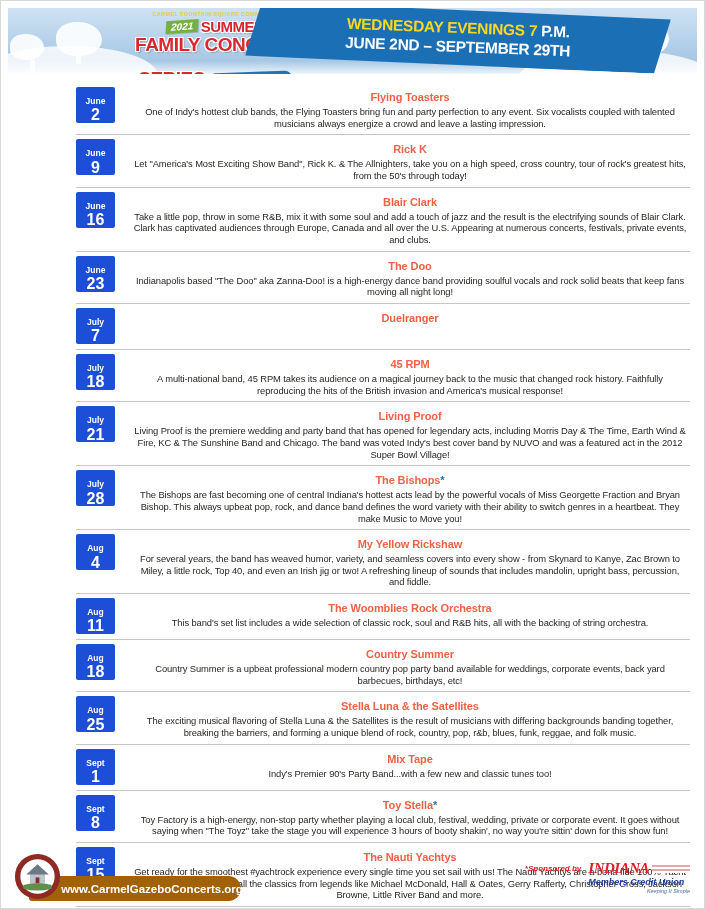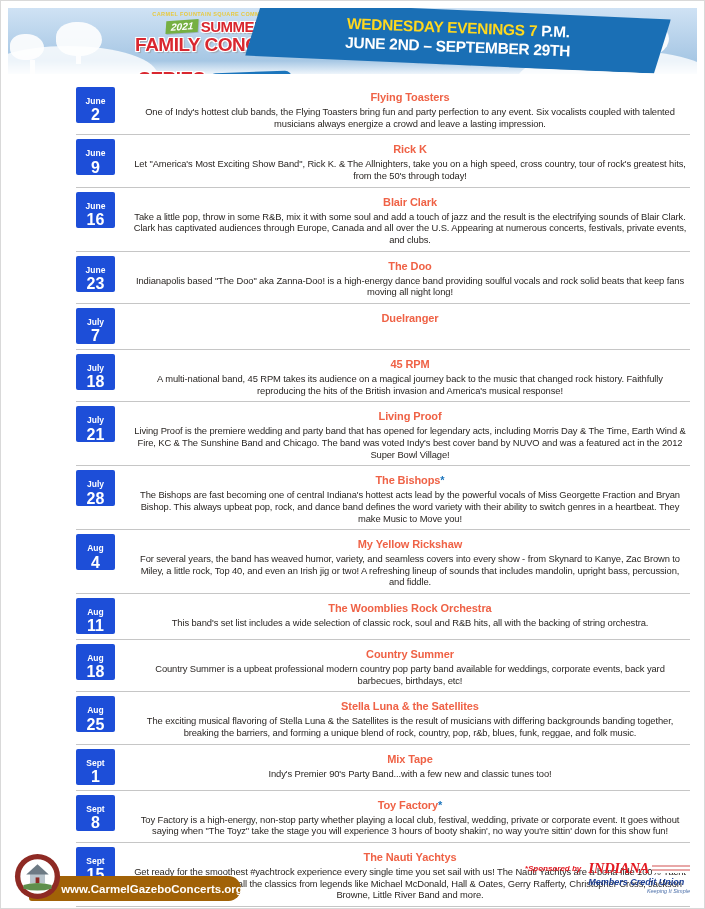--- a/index.html
+++ b/index.html
@@ -273,21 +273,21 @@
     </div>
   </div>
 
   <div class="event-row">
     <div class="date-box">
       <span class="date-month">Sept</span>
       <span class="date-day">8</span>
     </div>
     <div class="event-info">
       <div>
-        <span class="band-name">Toy Factory</span><span class="band-star">*</span>
+        <span class="band-name">Toy Stella</span><span class="band-star">*</span>
       </div>
       <div class="band-desc">Toy Factory is a high-energy, non-stop party whether playing a local club, festival, wedding, private or corporate event. It goes without saying when "The Toyz" take the stage you will experience 3 hours of booty shakin', no way you're sittin' down for this show fun!</div>
     </div>
   </div>
 
   <div class="event-row">
     <div class="date-box">
       <span class="date-month">Sept</span>
       <span class="date-day">15</span>
     </div>

